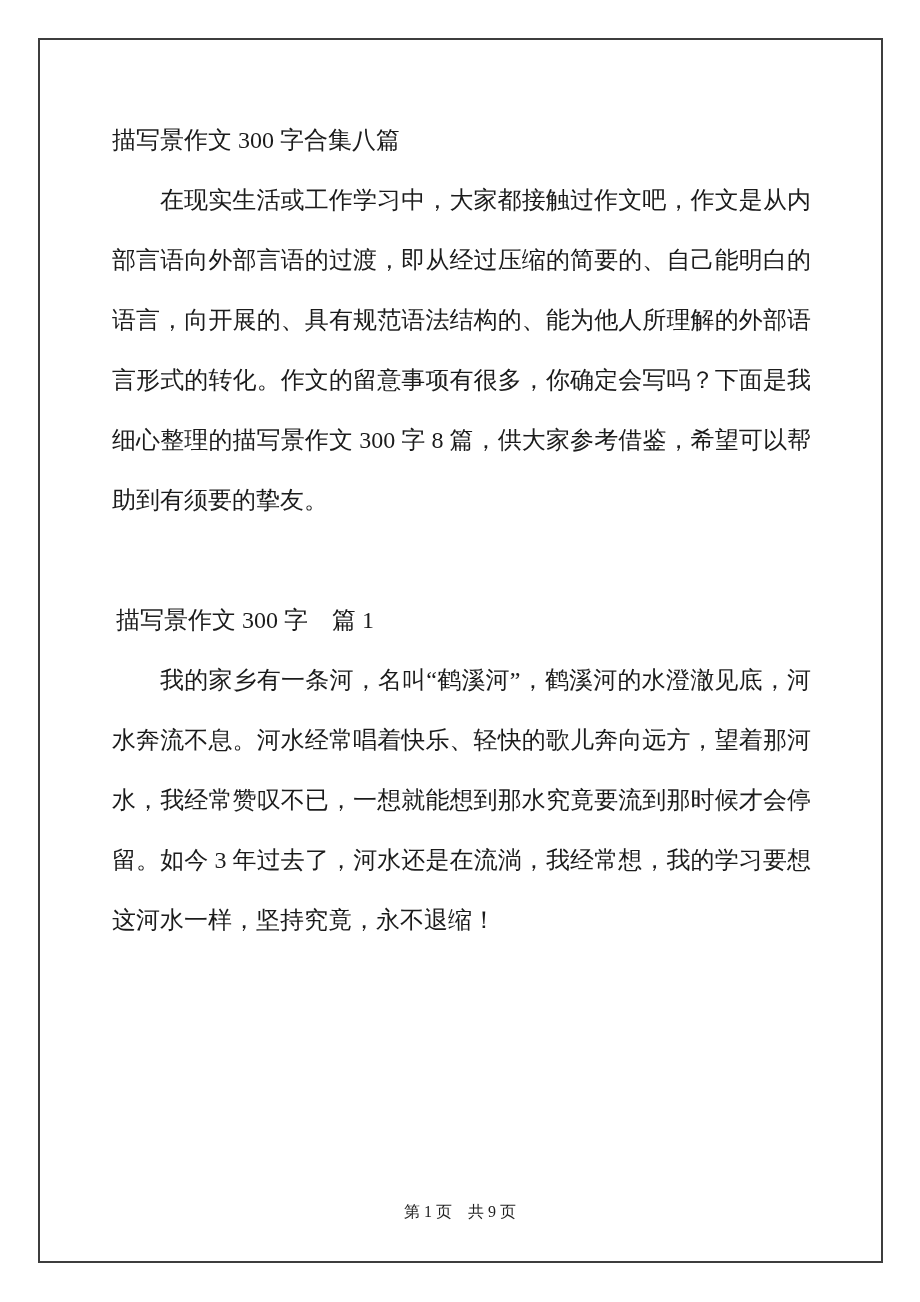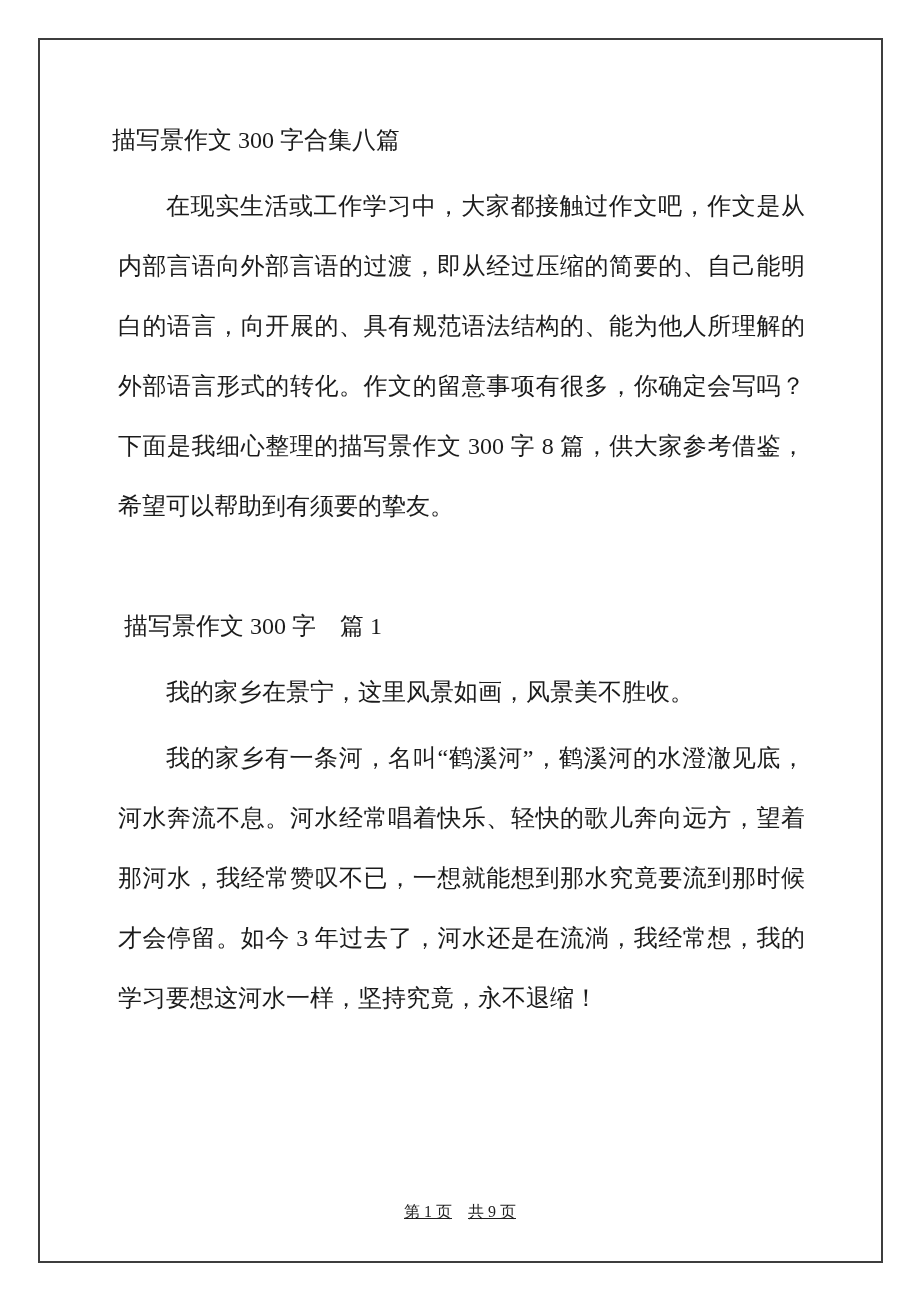--- a/index.html
+++ b/index.html
@@ -30,64 +30,62 @@
   }
   .doc-title {
     margin: 0;
     font-size: 24px;
     font-weight: normal;
     line-height: 60px;
     color: #1b1b1b;
     white-space: nowrap;
   }
   .para {
-    margin: 6px;
+    margin: 0;
     font-size: 24px;
     line-height: 60px;
     color: #1b1b1b;
     text-align: justify;
     text-indent: 2em;
     word-break: break-all;
   }
   .section-heading {
-    margin: 60px 0 0 12px;
+    margin: 60px 0 0 4px;
     font-size: 24px;
     font-weight: normal;
     line-height: 60px;
     color: #1b1b1b;
     white-space: nowrap;
   }
   .footer {
     position: absolute;
     left: 0;
     right: 0;
     top: 1200px;
     text-align: center;
     font-size: 16px;
     line-height: 24px;
     color: #1f1f1f;
-    text-decoration: underline;
   }
   .footer-gap {
     display: inline-block;
     width: 1em;
   }
 </style>
 </head>
 <body>
 
 <div class="canvas">
   <div class="page-border">
     <h1 class="doc-title">描写景作文 300 字合集八篇</h1>
 
     <p class="para">在现实生活或工作学习中，大家都接触过作文吧，作文是从内部言语向外部言语的过渡，即从经过压缩的简要的、自己能明白的语言，向开展的、具有规范语法结构的、能为他人所理解的外部语言形式的转化。作文的留意事项有很多，你确定会写吗？下面是我细心整理的描写景作文 300 字 8 篇，供大家参考借鉴，希望可以帮助到有须要的挚友。</p>
 
     <h2 class="section-heading">描写景作文 300 字　篇 1</h2>
 
-    <p class="para">我的家乡在景宁，这里风景如画，风景美不胜收。</p>
 
     <p class="para">我的家乡有一条河，名叫“鹤溪河”，鹤溪河的水澄澈见底，河水奔流不息。河水经常唱着快乐、轻快的歌儿奔向远方，望着那河水，我经常赞叹不已，一想就能想到那水究竟要流到那时候才会停留。如今 3 年过去了，河水还是在流淌，我经常想，我的学习要想这河水一样，坚持究竟，永不退缩！</p>
 
   </div>
 
   <div class="footer">
     <span>第 1 页</span><span class="footer-gap"></span><span>共 9 页</span>
   </div>
 </div>
 

